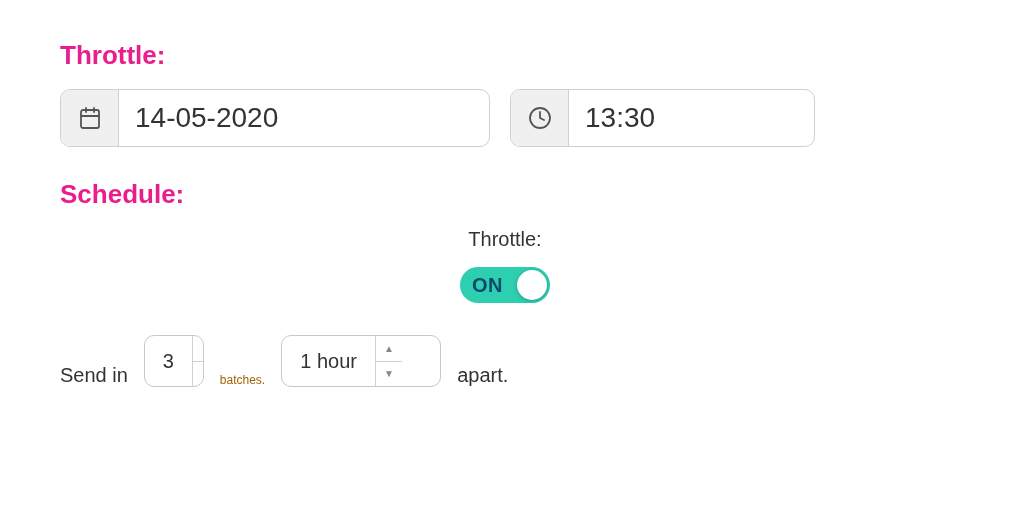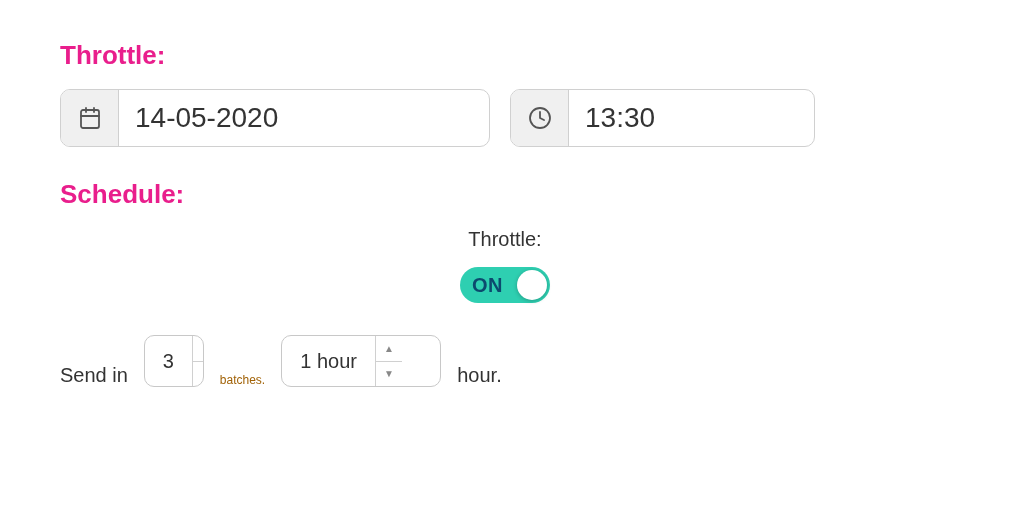--- a/index.html
+++ b/index.html
@@ -286,17 +286,17 @@
       <span class="batches-label">batches.</span>
 
       <div class="spinner-select hour-select">
         <span class="spinner-value">1 hour</span>
         <div class="spinner-arrows">
           <div class="spinner-arrow">▲</div>
           <div class="spinner-arrow">▼</div>
         </div>
       </div>
 
-      <span class="apart-label">hour.</span>
+      <span class="apart-label">apart.</span>
     </div>
   </div>
 
 </div>
 
 </body></html>

